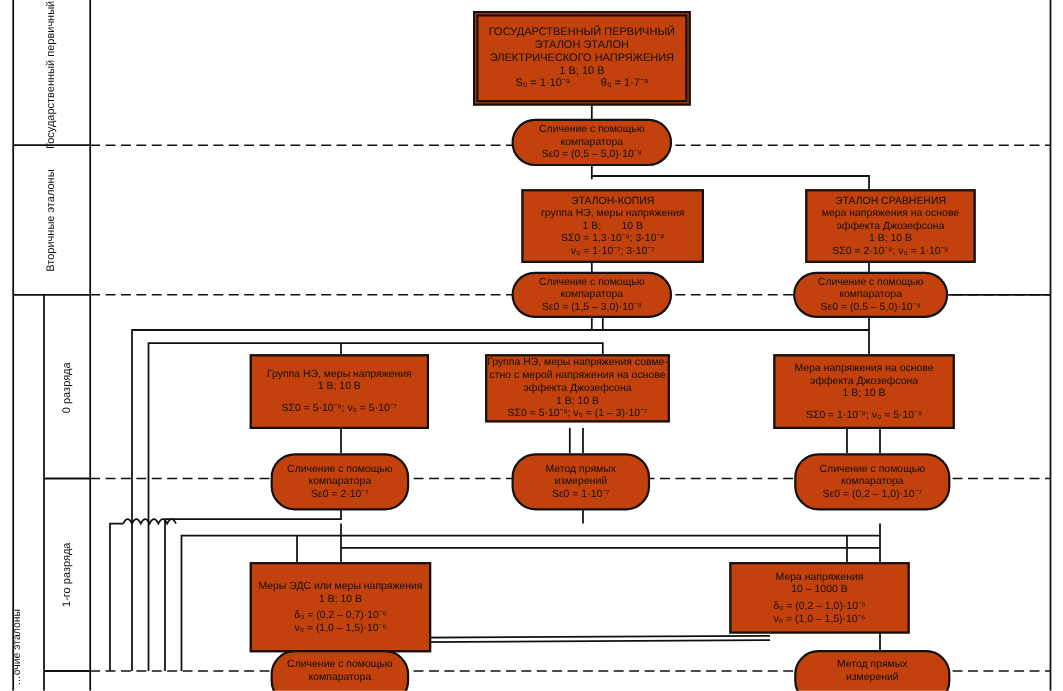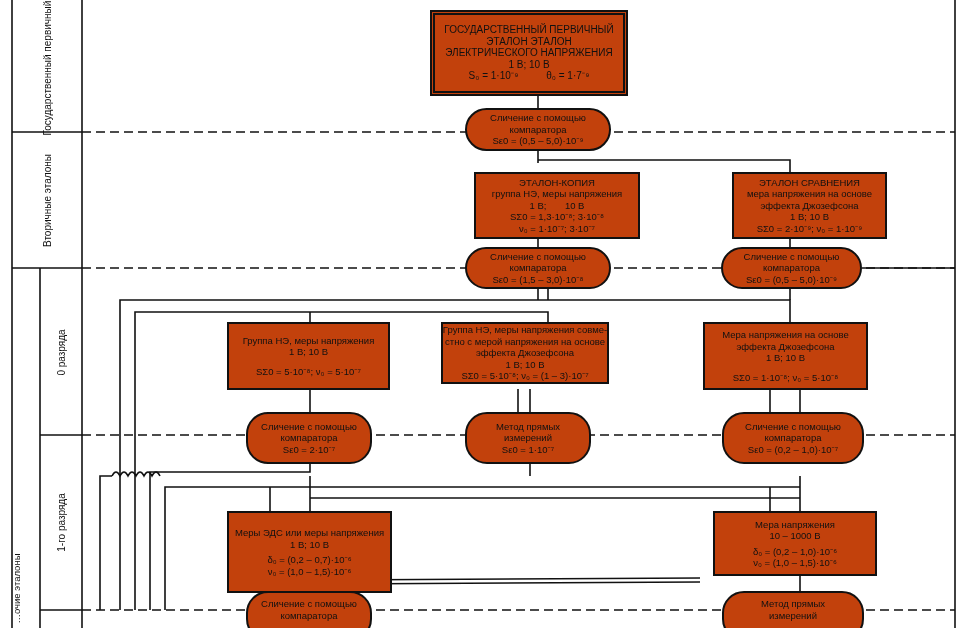--- a/index.html
+++ b/index.html
@@ -173,21 +173,21 @@
 </div>
 
 <div class="node box" style="left:227px; top:511px; width:165px; height:82px;">
   <span class="ln">Меры ЭДС или меры напряжения</span>
   <span class="ln">1 В; 10 В</span>
   <span class="gap" style="height:4px"></span>
   <span class="ln">δ₀ = (0,2 – 0,7)·10⁻⁶</span>
   <span class="ln">ν₀ = (1,0 – 1,5)·10⁻⁶</span>
 </div>
 
-<div class="node box" style="left:713px; top:511px; width:164px; height:65px;">
+<div class="node box" style="left:663px; top:511px; width:164px; height:65px;">
   <span class="ln">Мера напряжения</span>
   <span class="ln">10 – 1000 В</span>
   <span class="gap" style="height:4px"></span>
   <span class="ln">δ₀ = (0,2 – 1,0)·10⁻⁶</span>
   <span class="ln">ν₀ = (1,0 – 1,5)·10⁻⁶</span>
 </div>
 
 <div class="node pill" style="left:246px; top:591px; width:126px; height:50px; justify-content:flex-start; padding-top:5px;">
   <span class="ln">Сличение с помощью</span>
   <span class="ln">компаратора</span>

